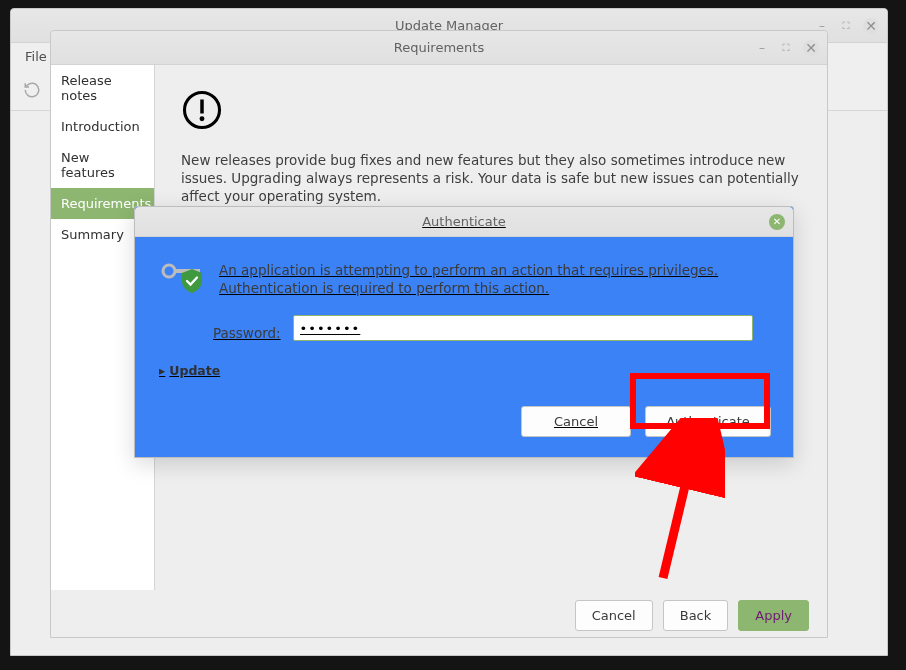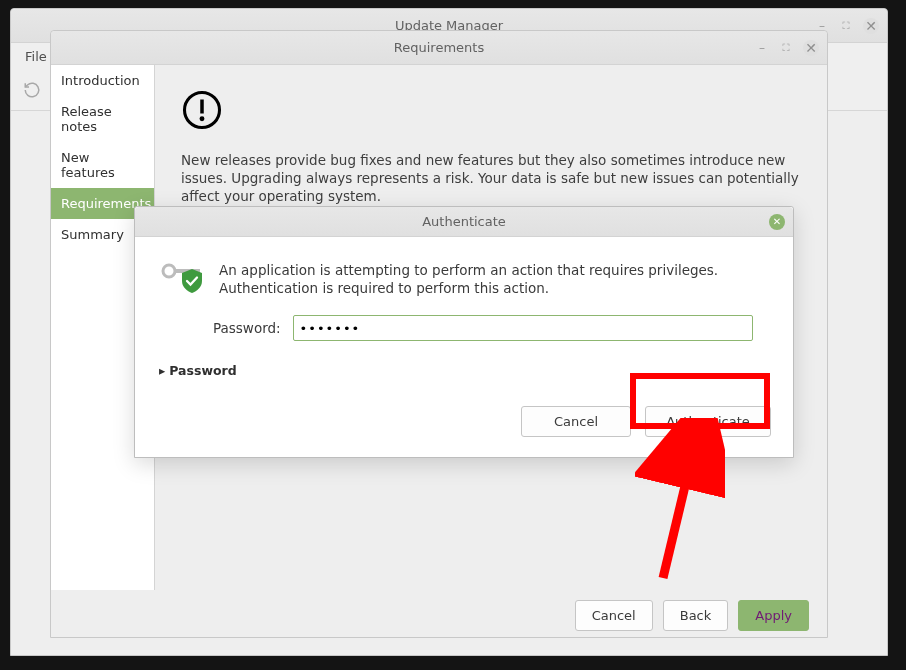--- a/index.html
+++ b/index.html
@@ -111,30 +111,31 @@
     background: #8db670;
     border-color: #8db670;
     color: #701a75;
   }
   
   .auth {
     position: absolute;
     left: 134px;
     top: 206px;
     width: 660px;
-    background: #ffffff;
+    background: #3b82f6;
     border: 1px solid #bdbdbd;
     box-shadow: 0 6px 22px rgba(0,0,0,.15);
     border-radius: 3px 3px 0 0;
+    text-decoration: underline;
   }
   .auth .titlebar { height: 30px; font-size: 13px; }
   .auth-body { padding: 24px 40px 10px 28px; font-size: 13.5px; color:#3a3a3a;}
   .auth-row { display:flex; gap: 14px; align-items: flex-start; }
   .auth-msg { line-height: 1.35; }
-  .pw-row { display:flex; align-items:center; gap: 12px; margin: 18px 0 20px 50px; }
+  .pw-row { display:flex; align-items:flex-end; gap: 12px; margin: 18px 0 20px 50px; }
   .pw-row label { font-size: 13.5px; }
   .pw-row input {
     flex: 1;
     height: 26px;
     padding: 2px 6px;
     border: 1px solid #8db670;
     border-radius: 2px;
     font-size: 13px;
     letter-spacing: 1px;
     background:#ffffff;
@@ -197,22 +198,22 @@
   <div class="titlebar">
     <span>Requirements</span>
     <div class="controls">
       <span class="tb-icon">–</span>
       <span class="tb-icon" style="font-size:10px;">⛶</span>
       <span class="tb-icon" style="font-size:14px; color:#8f8f8f; background:#dfdfdf; border-radius:50%; width:16px;height:16px;">✕</span>
     </div>
   </div>
   <div style="display:flex; height:525px;">
     <div class="req-sidebar">
+      <div class="tab">Release notes</div>
       <div class="tab">Introduction</div>
-      <div class="tab">Release notes</div>
       <div class="tab">New features</div>
       <div class="tab sel">Requirements</div>
       <div class="tab">Summary</div>
     </div>
     <div class="req-body">
       <div class="info-row">
         <svg class="info-icon" viewBox="0 0 48 48">
           <circle cx="24" cy="24" r="20" fill="none" stroke="#000" stroke-width="3.5"></circle>
           <rect x="22" y="12" width="4" height="16" fill="#000"></rect>
           <circle cx="24" cy="34" r="2.8" fill="#000"></circle>
@@ -250,21 +251,21 @@
         </svg>
       </div>
       <div class="auth-msg">An application is attempting to perform an action that requires privileges. Authentication is required to perform this action.</div>
     </div>
     <div class="pw-row">
       <label>Password:</label>
       <input type="text" value="•••••••" style="">
     </div>
     <div class="details">
       <span>▸</span>
-      <span>Password</span>
+      <span>Update</span>
     </div>
   </div>
   <div class="auth-footer">
     <button class="btn" style="min-width:110px;">Cancel</button>
     <button class="btn" style="min-width:126px;">Authenticate</button>
   </div>
 </div>
 
 <div class="highlight-box" style="left:630px; top:373px; width:140px; height:56px;"></div>
 

